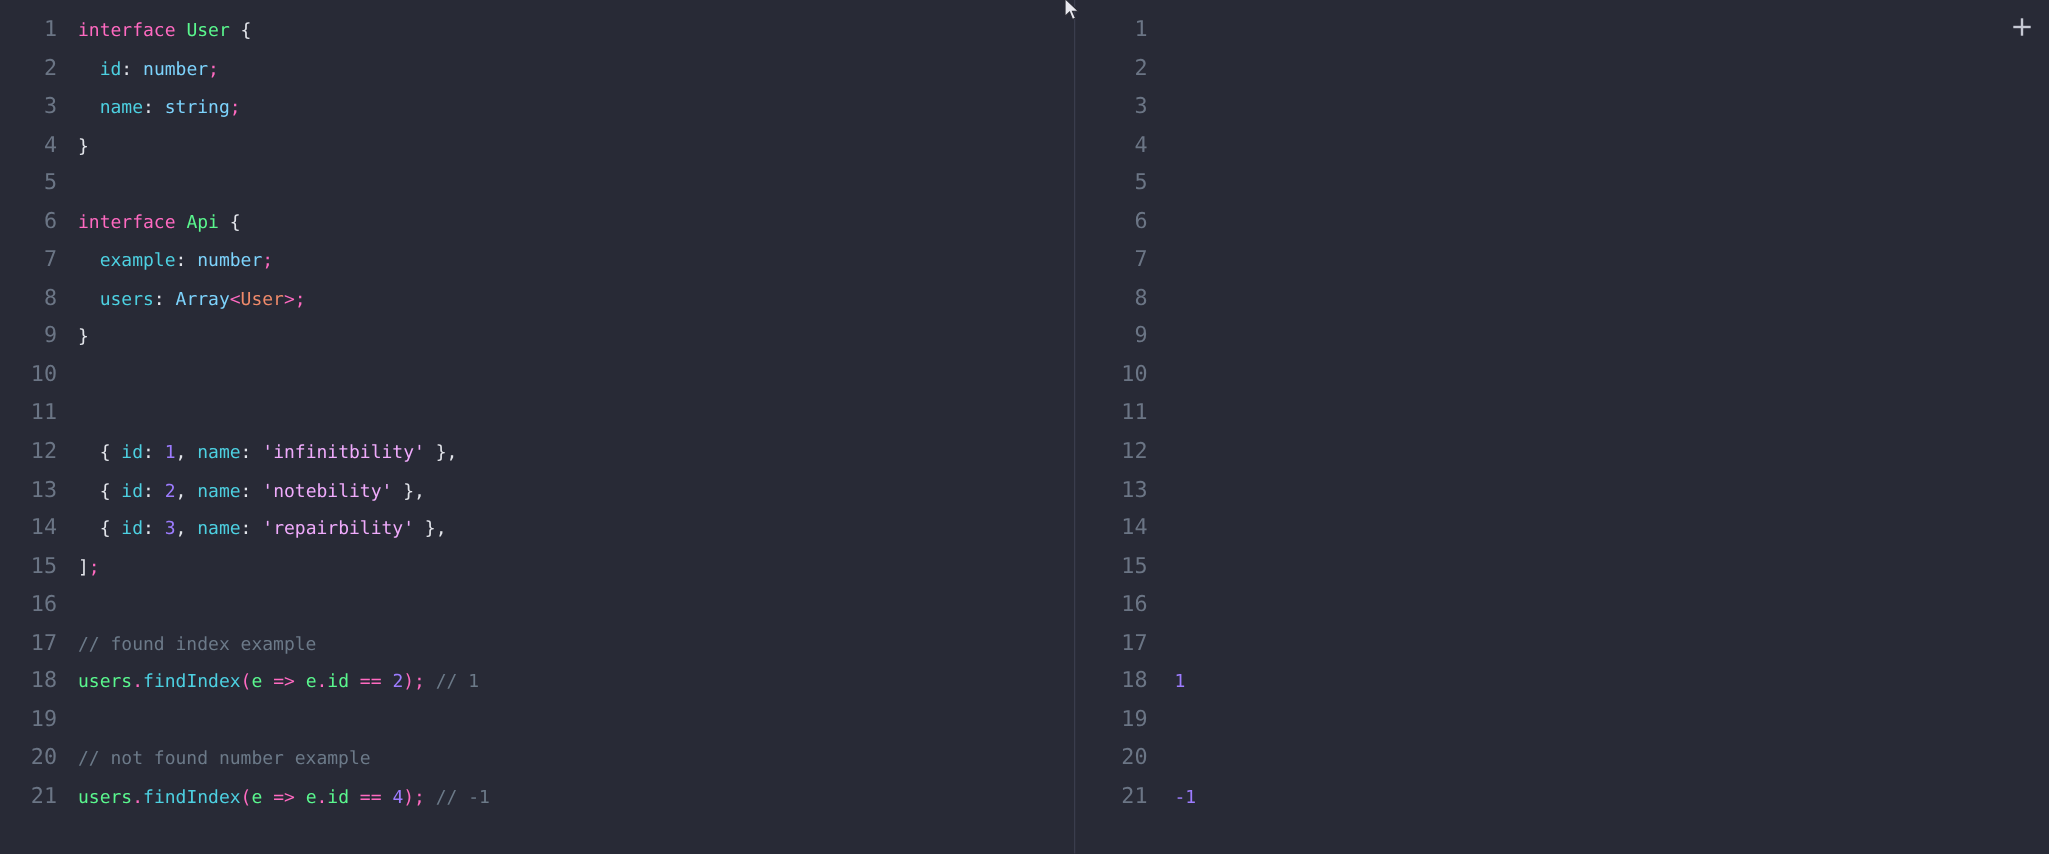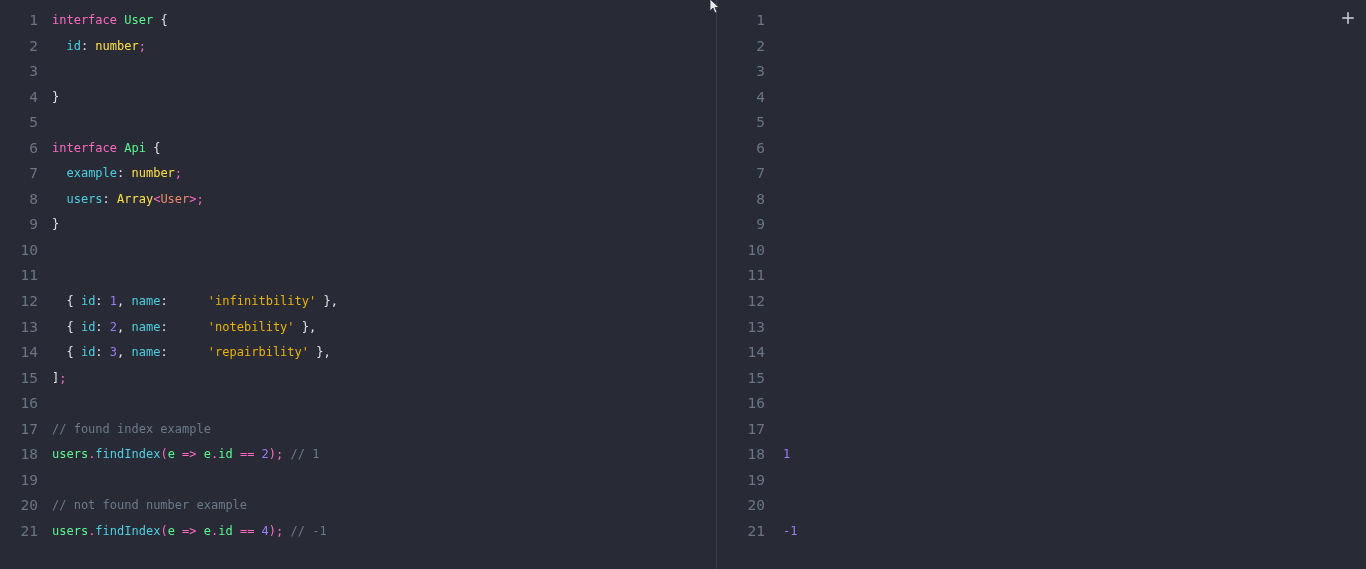--- a/index.html
+++ b/index.html
@@ -81,26 +81,26 @@
     font-size: 12px;
   }
   .pane-output .code-text {
     padding-left: 18px;
   }
 
   
   .t-kw       { color: #ff6ac1; }   
   .t-type     { color: #5af78e; }   
   .t-prop     { color: #4dd0e1; }   
-  .t-builtin  { color: #fde047; }   
+  .t-builtin  { color: #7dd3fc; }   
   .t-generic  { color: #ef8a6a; }   
   .t-punct    { color: #e2e4ea; }   
   .t-op       { color: #ff6ac1; }   
   .t-num      { color: #9d7cff; }   
-  .t-str      { color: #eab308; margin-left: 33px; }   
+  .t-str      { color: #f0abfc; }   
   .t-com      { color: #6c7a89; }   
   .t-var      { color: #5af78e; }   
   .t-plain    { color: #e2e4ea; }
 
   
   .add-btn {
     position: absolute;
     top: 7px;
     right: 7px;
     width: 22px;
@@ -126,21 +126,21 @@
 </style>
 </head>
 <body>
 
 <div id="app">
 
   <div class="pane pane-editor">
     <div class="code-lines" id="editor-lines">
         <div class="code-line"><span class="ln">1</span><span class="code-text"><span class="t-kw">interface </span><span class="t-type">User</span><span class="t-punct"> {</span></span></div>
         <div class="code-line"><span class="ln">2</span><span class="code-text"><span class="t-plain">  </span><span class="t-prop">id</span><span class="t-punct">: </span><span class="t-builtin">number</span><span class="t-op">;</span></span></div>
-        <div class="code-line"><span class="ln">3</span></div>
+        <div class="code-line"><span class="ln">3</span><span class="code-text"><span class="t-plain">  </span><span class="t-prop">name</span><span class="t-punct">: </span><span class="t-builtin">string</span><span class="t-op">;</span></span></div>
         <div class="code-line"><span class="ln">4</span><span class="code-text"><span class="t-punct">}</span></span></div>
         <div class="code-line"><span class="ln">5</span><span class="code-text"></span></div>
         <div class="code-line"><span class="ln">6</span><span class="code-text"><span class="t-kw">interface </span><span class="t-type">Api</span><span class="t-punct"> {</span></span></div>
         <div class="code-line"><span class="ln">7</span><span class="code-text"><span class="t-plain">  </span><span class="t-prop">example</span><span class="t-punct">: </span><span class="t-builtin">number</span><span class="t-op">;</span></span></div>
         <div class="code-line"><span class="ln">8</span><span class="code-text"><span class="t-plain">  </span><span class="t-prop">users</span><span class="t-punct">: </span><span class="t-builtin">Array</span><span class="t-op">&lt;</span><span class="t-generic">User</span><span class="t-op">&gt;</span><span class="t-op">;</span></span></div>
         <div class="code-line"><span class="ln">9</span><span class="code-text"><span class="t-punct">}</span></span></div>
         <div class="code-line"><span class="ln">10</span><span class="code-text"></span></div>
         <div class="code-line"><span class="ln">11</span></div>
         <div class="code-line"><span class="ln">12</span><span class="code-text"><span class="t-punct">  { </span><span class="t-prop">id</span><span class="t-punct">: </span><span class="t-num">1</span><span class="t-punct">, </span><span class="t-prop">name</span><span class="t-punct">: </span><span class="t-str">'infinitbility'</span><span class="t-punct"> },</span></span></div>
         <div class="code-line"><span class="ln">13</span><span class="code-text"><span class="t-punct">  { </span><span class="t-prop">id</span><span class="t-punct">: </span><span class="t-num">2</span><span class="t-punct">, </span><span class="t-prop">name</span><span class="t-punct">: </span><span class="t-str">'notebility'</span><span class="t-punct"> },</span></span></div>

